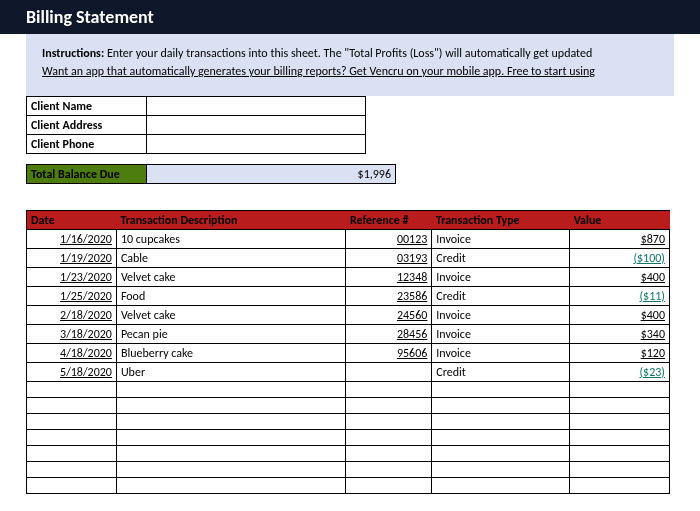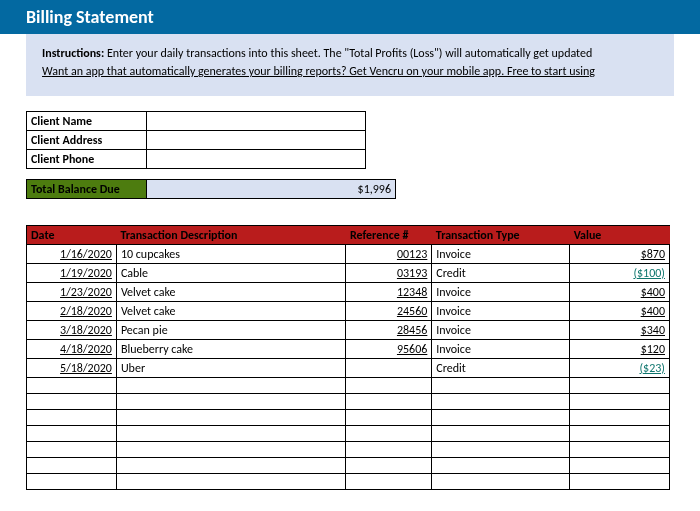--- a/index.html
+++ b/index.html
@@ -5,39 +5,39 @@
   * { box-sizing: border-box; }
   body {
     margin: 0;
     padding: 0;
     font-family: Calibri, Arial, sans-serif;
     font-size: 12px;
     background: #fff;
     width: 700px;
   }
   .title-bar {
-    background: #0369a1;
+    background: #0f172a;
     color: #fff;
     font-size: 18px;
     font-weight: bold;
     padding: 6px 26px;
   }
   .content {
     padding: 0 26px 20px 26px;
   }
   .instructions {
     background: #D9E1F2;
     padding: 10px 16px 16px 16px;
     font-size: 12px;
     line-height: 1.5;
   }
   .instructions .instr-label { font-weight: bold; }
   .instructions a { color: #000000; }
   table { border-collapse: collapse; }
-  .client-table { width: 340px; margin-bottom: 10px; margin-top: 15px; }
+  .client-table { width: 340px; margin-bottom: 10px; }
   .client-table td {
     border: 1px solid #000;
     padding: 2px 4px;
     height: 16px;
     font-size: 12px;
   }
   .client-table td.label { font-weight: bold; width: 120px; }
   .balance-table { width: 370px; margin-bottom: 26px; }
   .balance-table td {
     border: 1px solid #000;
@@ -148,20 +148,27 @@
           <td class="num neg">($100)</td>
         </tr>
         <tr>
           <td class="num">1/23/2020</td>
           <td>Velvet cake</td>
           <td class="num">12348</td>
           <td>Invoice</td>
           <td class="num">$400</td>
         </tr>
         <tr>
+          <td class="num">1/25/2020</td>
+          <td>Food</td>
+          <td class="num">23586</td>
+          <td>Credit</td>
+          <td class="num neg">($11)</td>
+        </tr>
+        <tr>
           <td class="num">2/18/2020</td>
           <td>Velvet cake</td>
           <td class="num">24560</td>
           <td>Invoice</td>
           <td class="num">$400</td>
         </tr>
         <tr>
           <td class="num">3/18/2020</td>
           <td>Pecan pie</td>
           <td class="num">28456</td>

